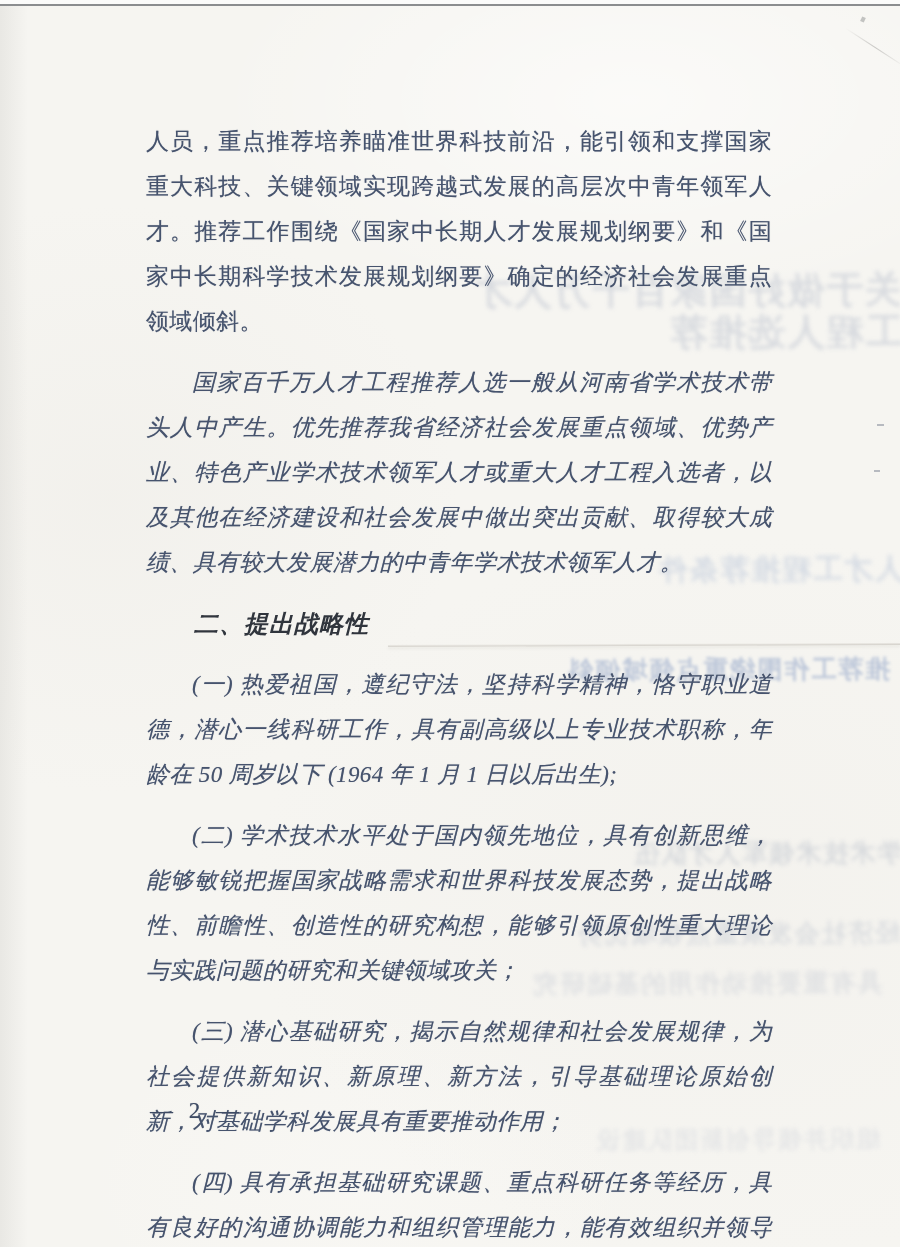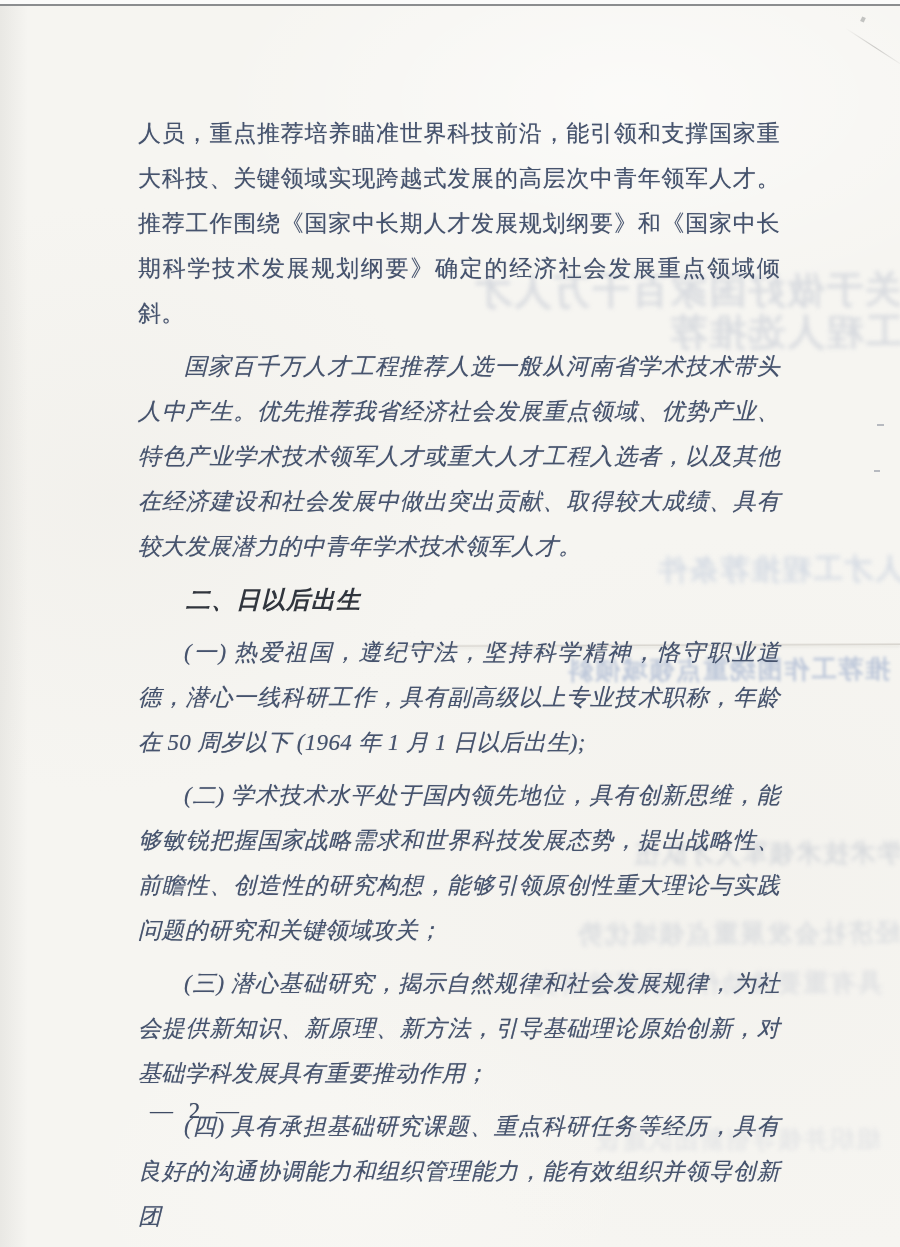--- a/index.html
+++ b/index.html
@@ -70,21 +70,21 @@
   .b3 { left: 542px; top: 838px; width: 360px; font-size: 25px; line-height: 30px; color: #bcc2cc; opacity: .5; }
   .b4 { left: 500px; top: 918px; width: 400px; font-size: 25px; line-height: 30px; color: #c0c6d0; opacity: .45; }
   .b5 { left: 402px; top: 968px; width: 480px; font-size: 25px; line-height: 30px; color: #c3c8d2; opacity: .4; }
   .b6 { left: 450px; top: 1126px; width: 430px; font-size: 24px; line-height: 28px; color: #ccd0d8; opacity: .38; }
   
   .textblock {
     position: absolute; left: 130px; top: 103px; width: 658px;
     z-index: 2;
   }
   .textblock p {
-    margin: 8px;
+    margin: 16px;
     font-size: 23px;
     line-height: 45px;
     letter-spacing: 0.35px;
     text-align: justify;
     color: #46536d;
     text-shadow: 0 0 0.7px rgba(70,84,112,0.55);
   }
   .ind { text-indent: 2em; font-style: italic; }
   p.heading {
     font-family: "Liberation Sans", "DejaVu Sans", sans-serif;
@@ -120,21 +120,21 @@
   <div class="bleed b1">人才工程推荐条件</div>
   <div class="bleed b2">推荐工作围绕重点领域倾斜</div>
   <div class="bleed b3">学术技术领军人才队伍</div>
   <div class="bleed b4">经济社会发展重点领域优势</div>
   <div class="bleed b5">具有重要推动作用的基础研究</div>
   <div class="bleed b6">组织并领导创新团队建设</div>
 
   <div class="textblock">
     <p>人员，重点推荐培养瞄准世界科技前沿，能引领和支撑国家重大科技、关键领域实现跨越式发展的高层次中青年领军人才。推荐工作围绕《国家中长期人才发展规划纲要》和《国家中长期科学技术发展规划纲要》确定的经济社会发展重点领域倾斜。</p>
     <p class="ind">国家百千万人才工程推荐人选一般从河南省学术技术带头人中产生。优先推荐我省经济社会发展重点领域、优势产业、特色产业学术技术领军人才或重大人才工程入选者，以及其他在经济建设和社会发展中做出突出贡献、取得较大成绩、具有较大发展潜力的中青年学术技术领军人才。</p>
-    <p class="heading ind">二、日以后出生</p>
+    <p class="heading ind">二、提出战略性</p>
     <p class="ind">(一) 热爱祖国，遵纪守法，坚持科学精神，恪守职业道德，潜心一线科研工作，具有副高级以上专业技术职称，年龄在 50 周岁以下 (1964 年 1 月 1 日以后出生);</p>
     <p class="ind">(二) 学术技术水平处于国内领先地位，具有创新思维，能够敏锐把握国家战略需求和世界科技发展态势，提出战略性、前瞻性、创造性的研究构想，能够引领原创性重大理论与实践问题的研究和关键领域攻关；</p>
     <p class="ind">(三) 潜心基础研究，揭示自然规律和社会发展规律，为社会提供新知识、新原理、新方法，引导基础理论原始创新，对基础学科发展具有重要推动作用；</p>
     <p class="ind">(四) 具有承担基础研究课题、重点科研任务等经历，具有良好的沟通协调能力和组织管理能力，能有效组织并领导创新团</p>
   </div>
 
   <div class="footer">— 2 —</div>
 
 </div>
 

